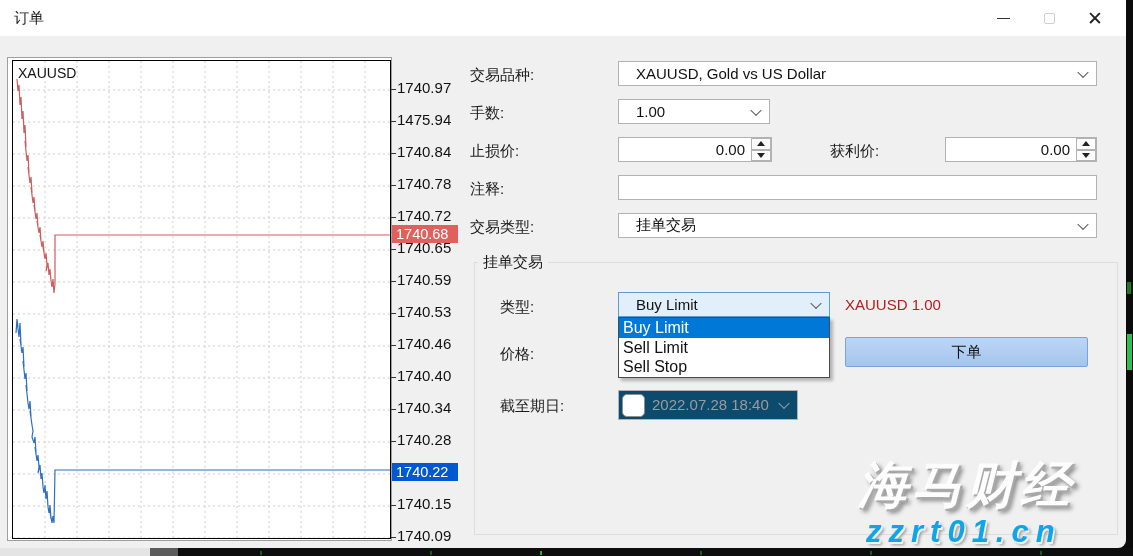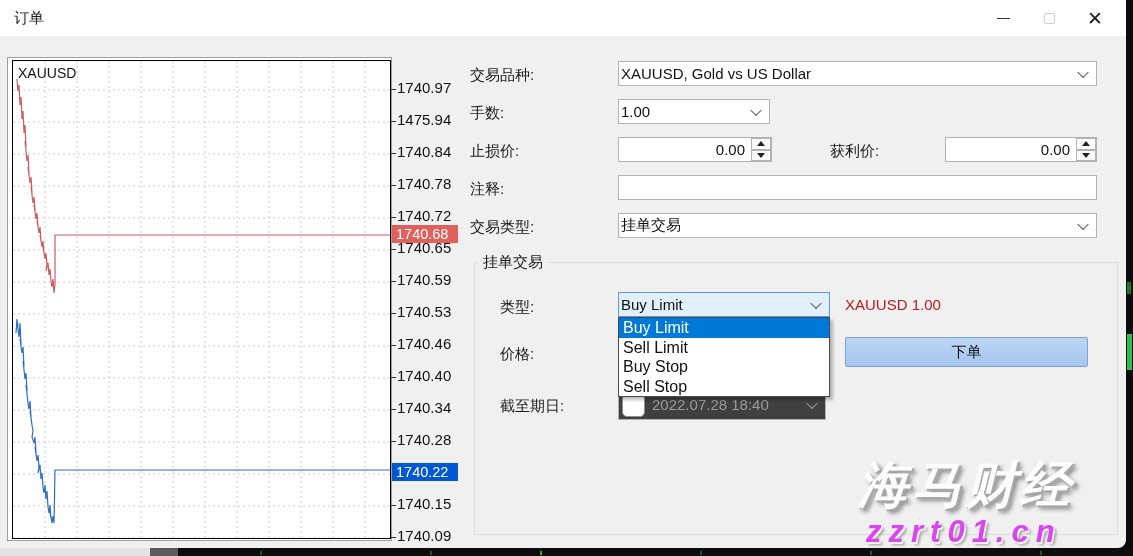--- a/index.html
+++ b/index.html
@@ -27,21 +27,21 @@
   
   .axis-label { position:absolute; left:397px; width:62px; height:20px; font-size:15px; color:#111; }
   .axis-tick { position:absolute; left:391px; width:5px; height:1px; background:#333; }
   .price-tag { position:absolute; left:392px; width:66px; height:18px; font-size:14.5px; color:#fff; padding-left:4px; line-height:18px; }
   .tag-ask { background:#e0615c; }
   .tag-bid { background:#0059d2; }
 
   
   .flabel { position:absolute; font-size:15px; color:#1a1a1a; text-align:left; }
   .combo, .tinput { position:absolute; background:#fff; border:1px solid #b2b2b2; font-size:15px; color:#111; }
-  .combo { display:flex; align-items:center; padding-left:2px; }
+  .combo { display:flex; align-items:center; padding-left:17px; }
   .chev { position:absolute; right:9px; top:50%; width:8px; height:8px; border-right:1.5px solid #5a5a5a; border-bottom:1.5px solid #5a5a5a; transform:translateY(-70%) rotate(45deg); }
   .num { text-align:right; padding-right:26px; display:flex; align-items:center; justify-content:flex-end; }
   .spin { position:absolute; right:0; top:0; width:20px; height:100%; display:flex; flex-direction:column; }
   .spin div { flex:1; border:1px solid #b2b2b2; background:#fcfcfc; display:flex; align-items:center; justify-content:center; }
   .spin .up::after { content:""; border-left:4px solid transparent; border-right:4px solid transparent; border-bottom:5px solid #222; }
   .spin .dn::after { content:""; border-left:4px solid transparent; border-right:4px solid transparent; border-top:5px solid #222; }
 
   
   .groupbox { position:absolute; left:474px; top:262px; width:644px; height:273px; border:1px solid #dddddd; }
   .group-title { position:absolute; left:478px; top:253px; background:#f0f0f0; padding:0 5px; font-size:15px; color:#1a1a1a; }
@@ -52,41 +52,41 @@
   .droplist { position:absolute; left:618px; top:317px; width:212px; background:#fff; border:1px solid #4a4a4a;
               box-shadow:3px 3px 3px rgba(0,0,0,0.25); z-index:30; }
   .dropitem { height:19.5px; font-size:16px; line-height:19px; color:#111; padding-left:4px; white-space:nowrap; overflow:hidden; }
   .dropitem.sel { background:#0078d7; color:#fff; }
 
   .order-btn { position:absolute; left:845px; top:337px; width:243px; height:30px;
                background:linear-gradient(#bcd5f4,#a5c5ee); border:1px solid #7ba3d8; border-radius:2px;
                font-size:15px; color:#111; display:flex; align-items:center; justify-content:center; }
   .summary { position:absolute; left:845px; top:295px; font-size:15px; color:#b91c1c; }
 
-  .expiry-box { position:absolute; left:618px; top:390px; width:208px; height:30px; background:#404040; border:1px solid #b2b2b2; overflow:hidden; }
+  .expiry-box { position:absolute; left:618px; top:390px; width:180px; height:30px; background:#0c4a6e; border:1px solid #b2b2b2; overflow:hidden; }
   .expiry-check { position:absolute; left:3px; top:3px; width:23px; height:23px; background:#fff; border:1px solid #8f8f8f; border-radius:5px; }
   .expiry-text { position:absolute; left:33px; top:5px; width:152px; font-size:15px; color:#9b9b9b; white-space:nowrap; overflow:hidden; }
   .expiry-box .chev { border-color:#9b9b9b; }
 
   .note { position:absolute; left:474px; top:453px; width:644px; text-align:center; font-size:14px; color:#1a1a1a; }
 
   
   .strip-right { position:absolute; right:0; top:36px; width:7px; height:520px; background:#0b0b0b; }
   .g1 { position:absolute; right:2px; top:246px; width:4px; height:12px; background:#1f7a1f; }
   .g2 { position:absolute; right:1px; top:298px; width:5px; height:36px; background:#2fbf4f; }
   .strip-bottom { position:absolute; left:0; bottom:0; width:100%; height:8px; background:#0d0d0d; }
   .sb-grey { position:absolute; left:0; bottom:0; width:150px; height:8px; background:#e4e4e4; }
   .sb-dark { position:absolute; left:150px; bottom:0; width:28px; height:8px; background:#5c5c5c; }
   .sb-tick { position:absolute; bottom:1px; width:2px; height:4px; background:#1c5c1c; }
 
   
   .wm1 { position:absolute; left:858px; top:452px; font-size:50px; font-weight:bold; font-style:italic; letter-spacing:4px;
          color:#fdfdfd; text-shadow:2px 2px 0 #a8a8a8, 4px 4px 4px #8a8a8a; z-index:50; }
   .wm2 { position:absolute; left:866px; top:514px; font-size:31px; font-weight:bold; font-style:italic; letter-spacing:7px;
-         color:#d946ef; text-shadow:1.5px 1.5px 0 #f2f2f2, 3px 3px 3px #9a9a9a; z-index:50; }
+         color:#0ea5e9; text-shadow:1.5px 1.5px 0 #f2f2f2, 3px 3px 3px #9a9a9a; z-index:50; }
 </style>
 </head>
 <body>
 
 <div class="dialog">
 
   <div class="titlebar">
     <span class="title-text">订单</span>
     <div class="winbtns">
       <div class="winbtn">
@@ -220,21 +220,20 @@
   </div>
   <div class="summary" style="left: 845px; top: 296px; position: absolute;">XAUUSD 1.00</div>
 
   <div class="flabel" style="left:500px; top:345px; width:112px;">价格:</div>
 
   <div class="order-btn">下单</div>
 
   <div class="droplist">
     <div class="dropitem sel">Buy Limit</div>
     <div class="dropitem">Sell Limit</div>
-    <div class="dropitem">Buy Stop</div>
     <div class="dropitem">Sell Stop</div>
   </div>
 
   <div class="flabel" style="left:500px; top:397px; width:112px;">截至期日:</div>
   <div class="expiry-box">
     <span class="expiry-check"></span>
     <span class="expiry-text">2022.07.28 18:40</span>
     <span class="chev"></span>
   </div>
 

